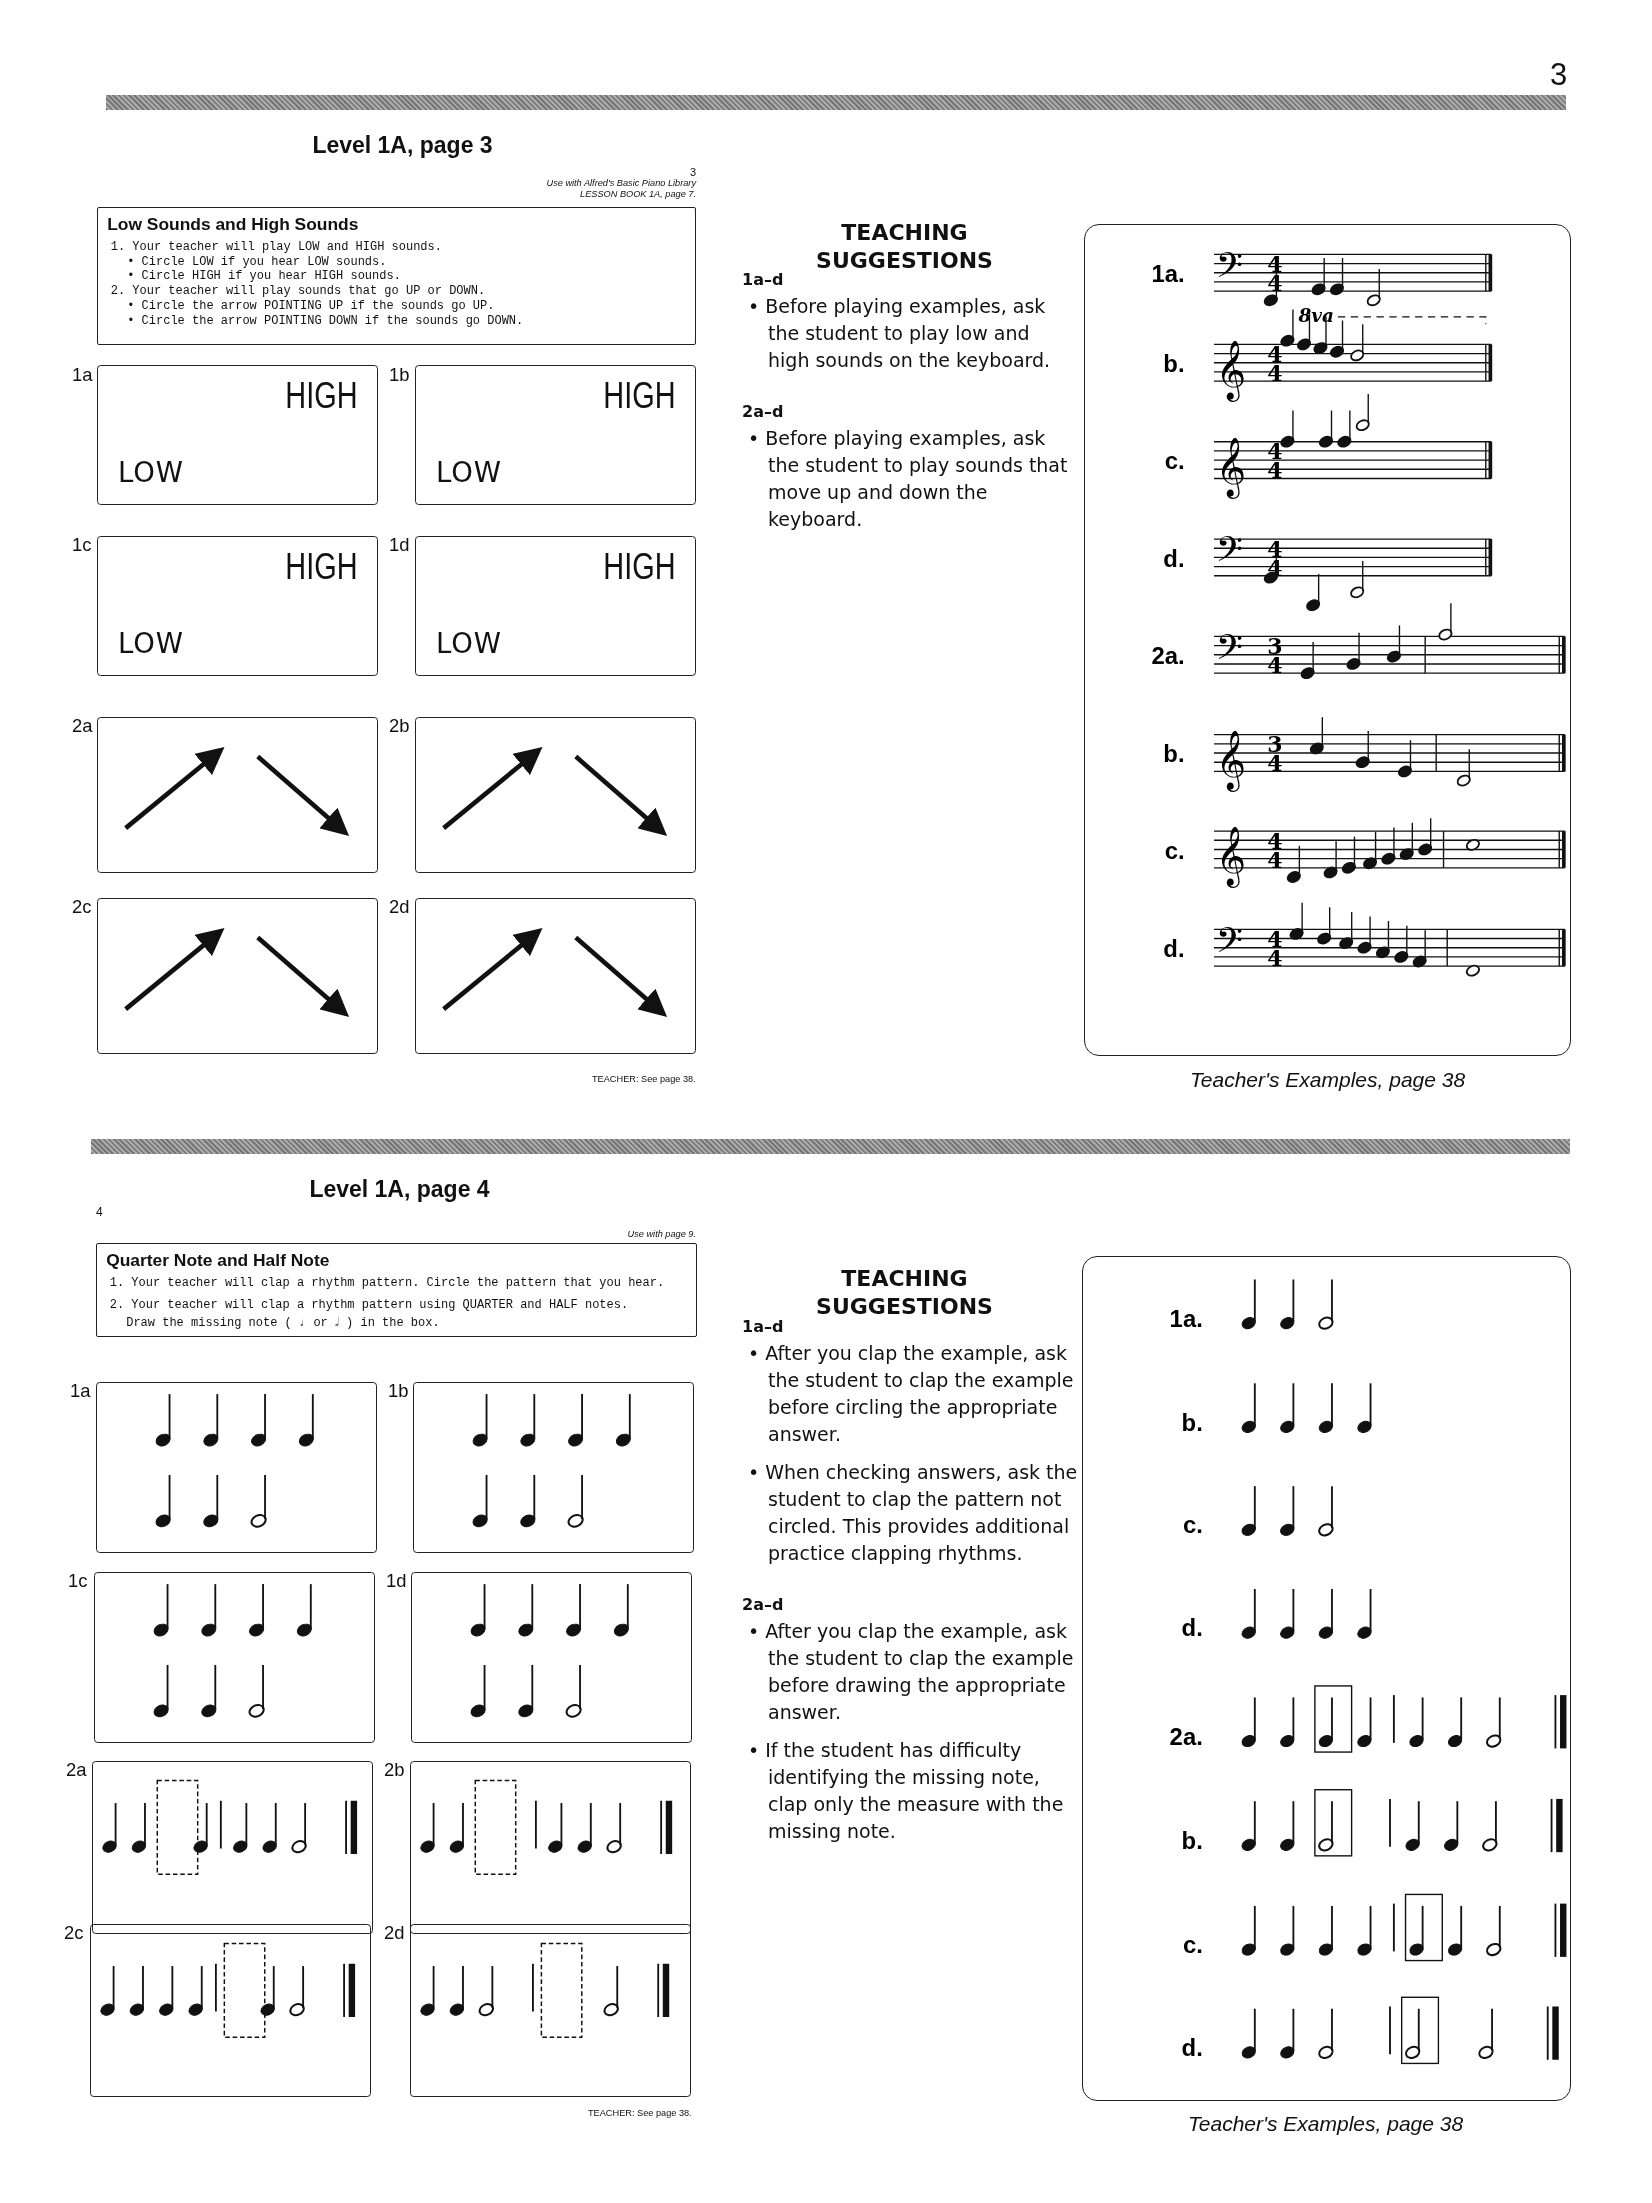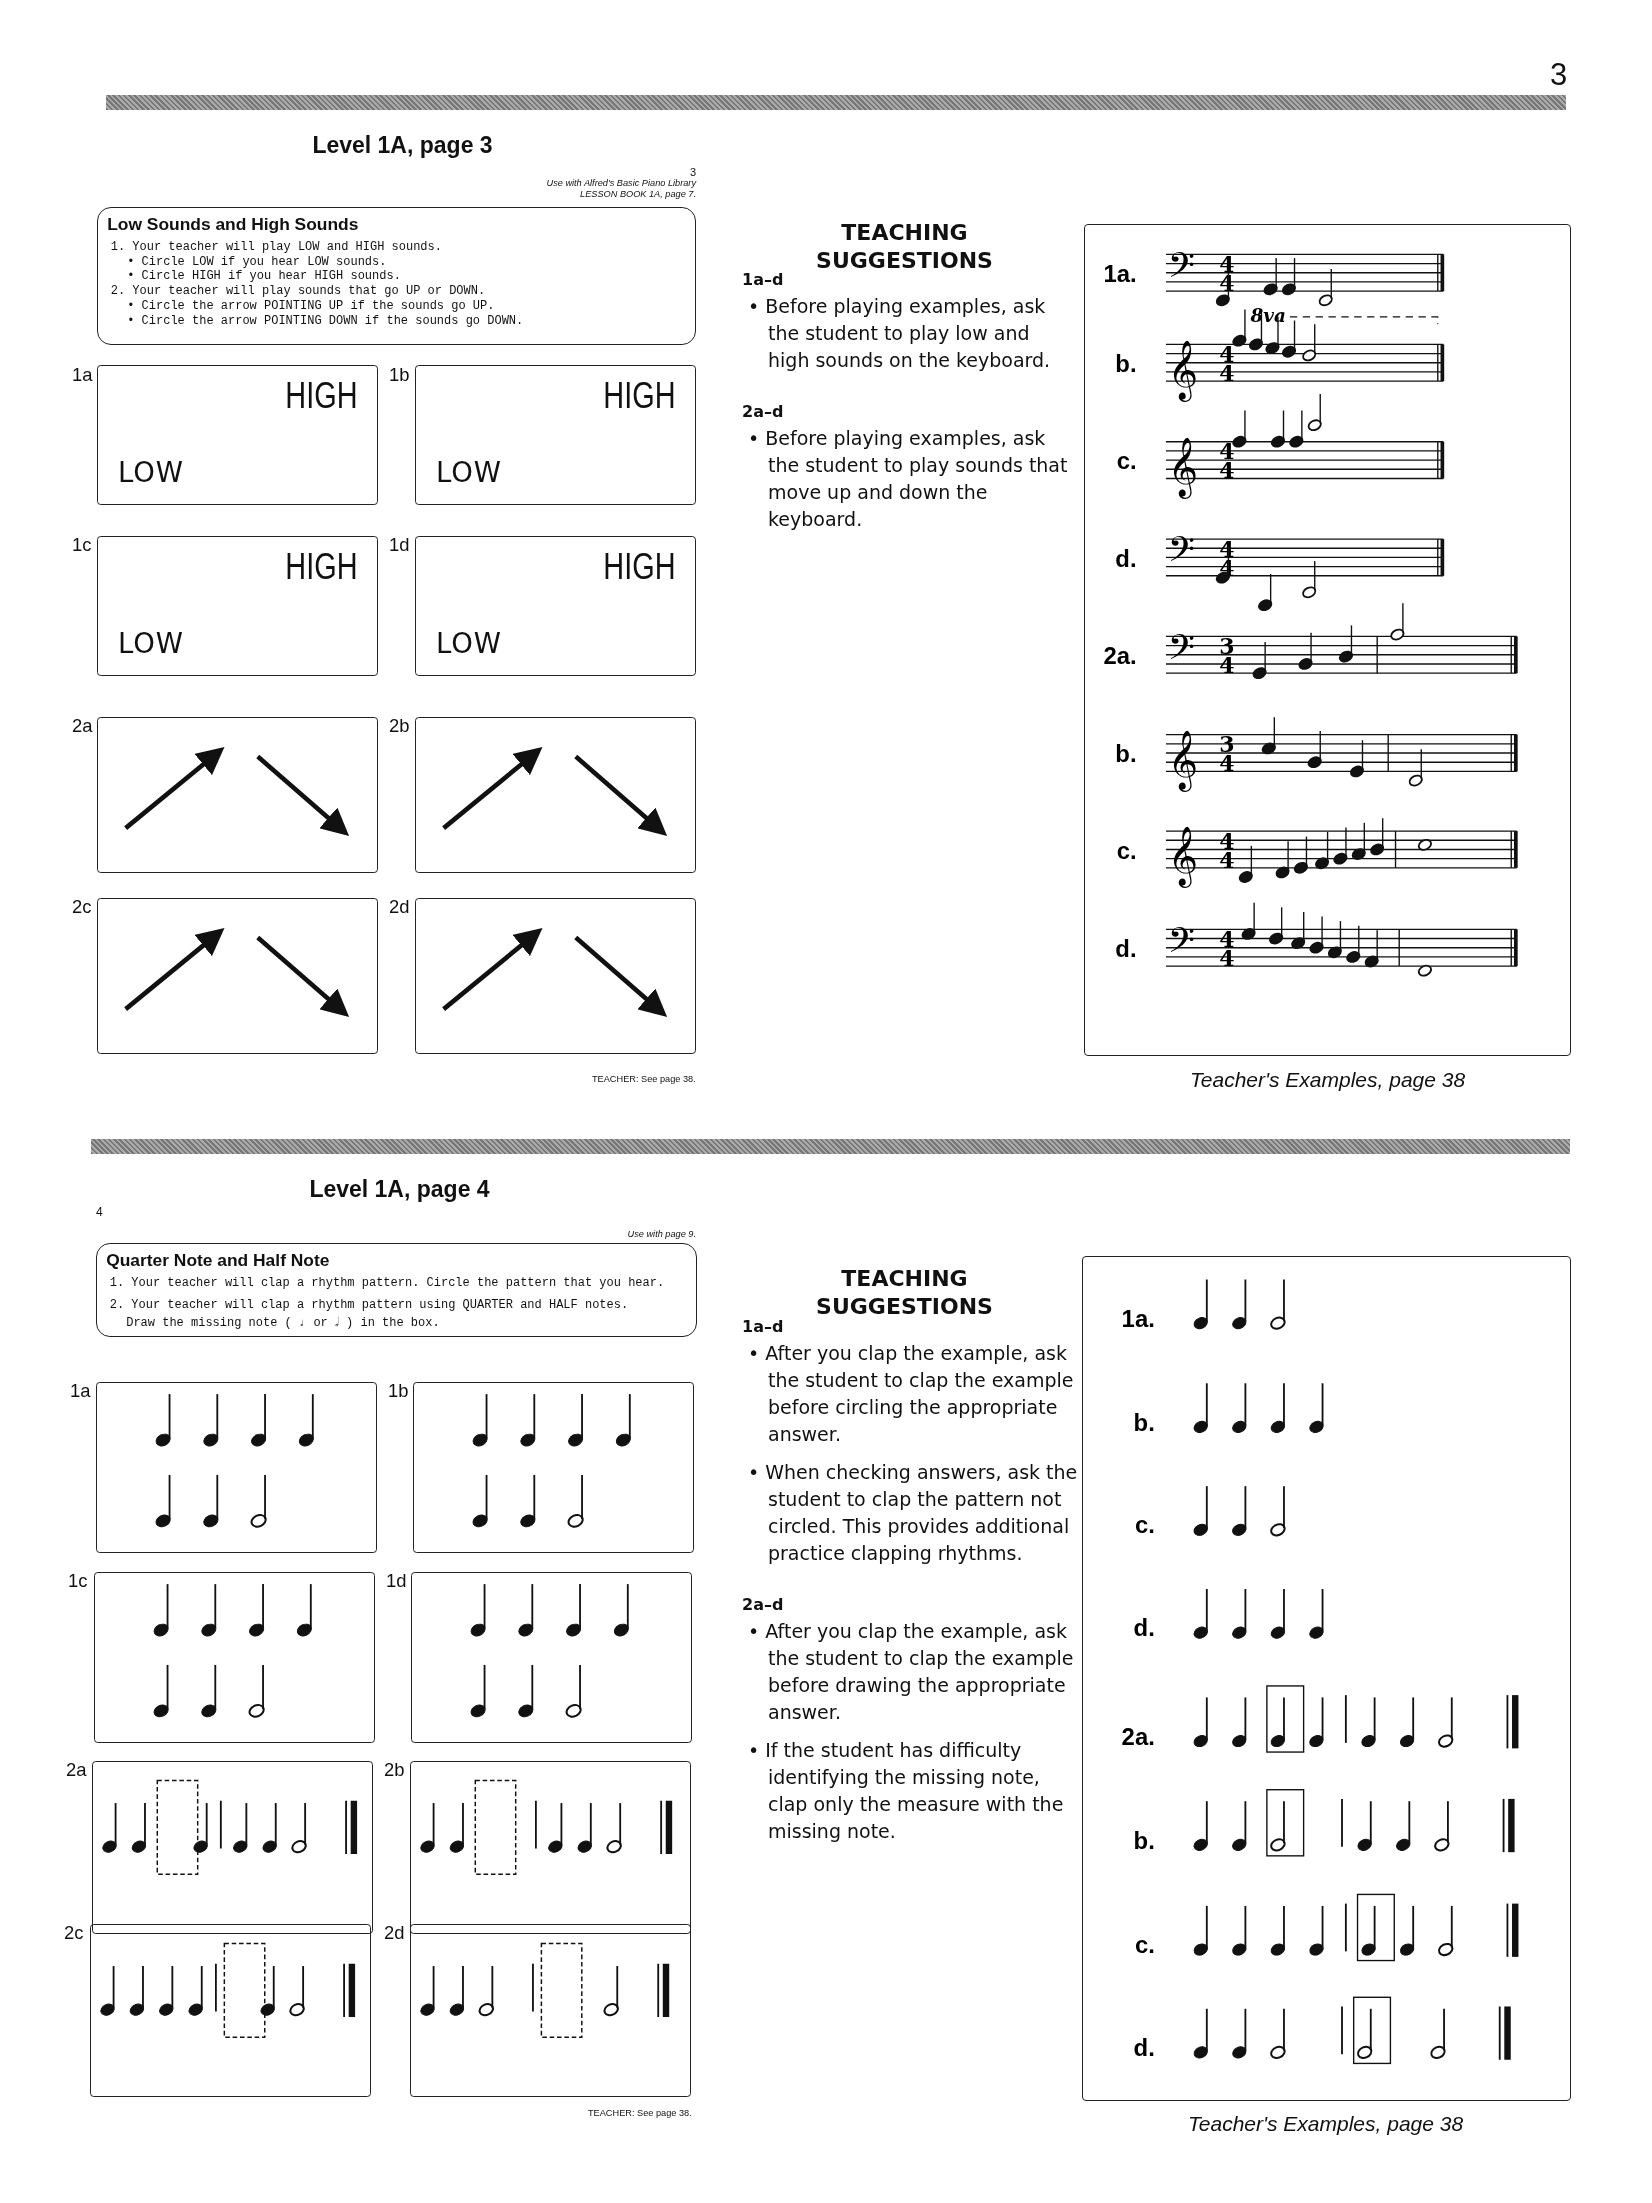--- a/index.html
+++ b/index.html
@@ -2,35 +2,35 @@
 <html style="font-size:14.7px"><head>
 <meta charset="utf-8">
 <style>
   html,body{margin:0;padding:0;background:#fff;}
   body{width:1653px;height:2204px;position:relative;overflow:hidden;font-family:"Liberation Sans",sans-serif;color:#111;}
   .abs{position:absolute;}
   .graybar{position:absolute;height:14.7px;background:repeating-linear-gradient(45deg,#777 0 1.8px,#a9a9a9 1.8px 3.7px);}
   .pagenum{font-size:31px;}
   .level-title{font-weight:bold;font-size:23px;text-align:center;width:367px;}
   .use-with{font-style:italic;font-size:9.2px;text-align:right;line-height:11px;}
-  .instr-box{position:absolute;border:1.8px solid #222;border-radius:14px;padding:5.5px 9.2px;box-sizing:border-box;}
+  .instr-box{position:absolute;border:1.8px solid #222;border-radius:2px;padding:5.5px 9.2px;box-sizing:border-box;}
   .instr-title{font-weight:bold;font-size:17.4px;margin-bottom:5.5px;}
   .instr-line{font-size:12px;line-height:14.7px;font-family:Liberation Mono, monospace;}
   .instr-line.sub{padding-left:20px;}
   .instr-line.num{padding-left:20px;text-indent:-16.5px;}
   .ws-box{position:absolute;border:1.8px solid #222;border-radius:3.7px;box-sizing:border-box;}
   .ws-label{position:absolute;font-size:18.4px;}
   .high{position:absolute;right:20px;top:9.2px;font-size:37px;transform:scaleX(0.78);transform-origin:right top;font-family:"Liberation Sans Narrow","Liberation Sans",sans-serif;}
   .low{position:absolute;left:20px;bottom:16.5px;font-size:27.5px;font-weight:400;font-family:"DejaVu Sans",sans-serif;letter-spacing:0.9px;}
   .teacher-note{position:absolute;font-size:9.2px;}
   .ts-title{position:absolute;font-weight:bold;font-size:22px;text-align:center;width:275px;line-height:27.5px;font-family:"DejaVu Sans",sans-serif;}
   .ts-head{font-weight:bold;font-size:16px;font-family:"DejaVu Sans",sans-serif;margin-top:13px;}
   .ts-bullet{font-size:19px;line-height:27px;padding-left:26px;text-indent:-20px;margin-top:4px;font-family:"DejaVu Sans",sans-serif;}
   .ts-col{position:absolute;width:331px;}
-  .ex-box{position:absolute;border:1.8px solid #222;border-radius:4px;box-sizing:border-box;}
+  .ex-box{position:absolute;border:1.8px solid #222;border-radius:15px;box-sizing:border-box;padding-left:48px;}
   .caption{position:absolute;font-style:italic;font-size:21px;text-align:center;width:487px;}
   svg{overflow:visible;}
 </style>
 </head>
 <body>
 
 <div class="abs pagenum" style="left:1550px;top:57px;">3</div>
 <div class="graybar" style="left:106px;top:95px;width:1460px;"></div>
 
 <div class="abs level-title" style="left:219px;top:132px;">Level 1A, page 3</div>

